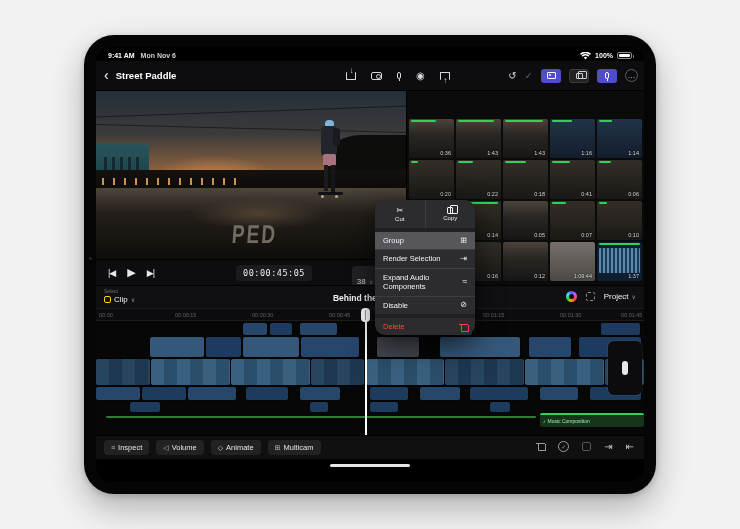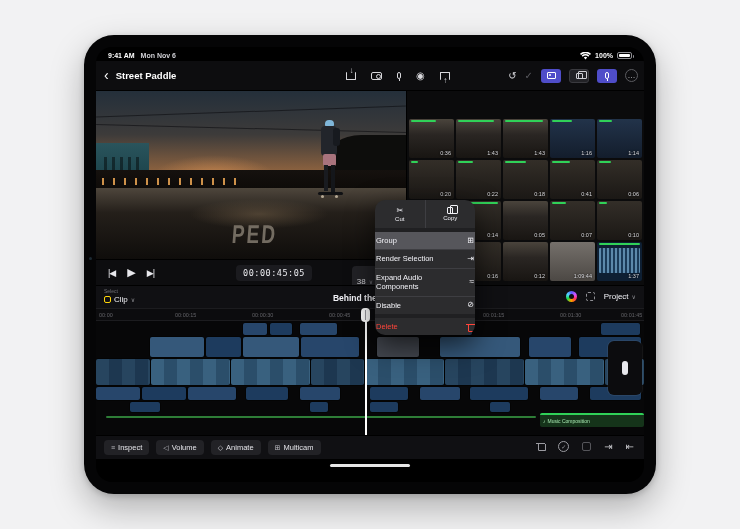--- a/index.html
+++ b/index.html
@@ -142,21 +142,21 @@
   .menu { position:absolute; left:279px; top:153px; width:100px; background:#2c2c2e; border-radius:10px; z-index:40;
           box-shadow:0 10px 28px rgba(0,0,0,.65); overflow:hidden; }
   .mq { display:flex; height:28px; }
   .mq-cell { flex:1; display:flex; flex-direction:column; align-items:center; justify-content:center; gap:1px; color:#f2f2f7; }
   .mq-cell + .mq-cell { border-left:1px solid #3e3e42; }
   .mq-ic { font-size:8px; line-height:1; }
   .mq-lab { font-size:6px; }
   .ic-copy { width:6px; height:7px; border:1px solid #f2f2f7; border-radius:1px; position:relative; }
   .ic-copy:after { content:""; position:absolute; left:1.5px; top:-3px; width:6px; height:7px; border:1px solid #f2f2f7; border-radius:1px; }
   .sep2 { height:4px; background:#202022; }
-  .mi { display:flex; align-items:center; justify-content:space-between; padding:4px 1px; color:#f2f2f7; }
+  .mi { display:flex; align-items:center; justify-content:space-between; padding:4px 8px; color:#f2f2f7; }
   .mi + .mi { border-top:1px solid #3e3e42; }
   .mi.hl { background:#56565b; }
   .mi .lab { font-size:7.5px; line-height:1.25; max-width:70px; }
   .mi .mic { font-size:8px; color:#f2f2f7; line-height:1; }
   .mi.destructive { color:#ff453a;justify-content:space-between; }
   .ic-trash { width:7px; height:8px; position:relative; color:currentColor; }
   .ic-trash:before { content:""; position:absolute; left:0.5px; top:2px; width:6px; height:6px; border:1px solid currentColor; border-radius:0 0 1.5px 1.5px; border-top:none; }
   .ic-trash:after { content:""; position:absolute; left:-1px; top:1px; width:9px; height:1px; background:currentColor; }
 
   

